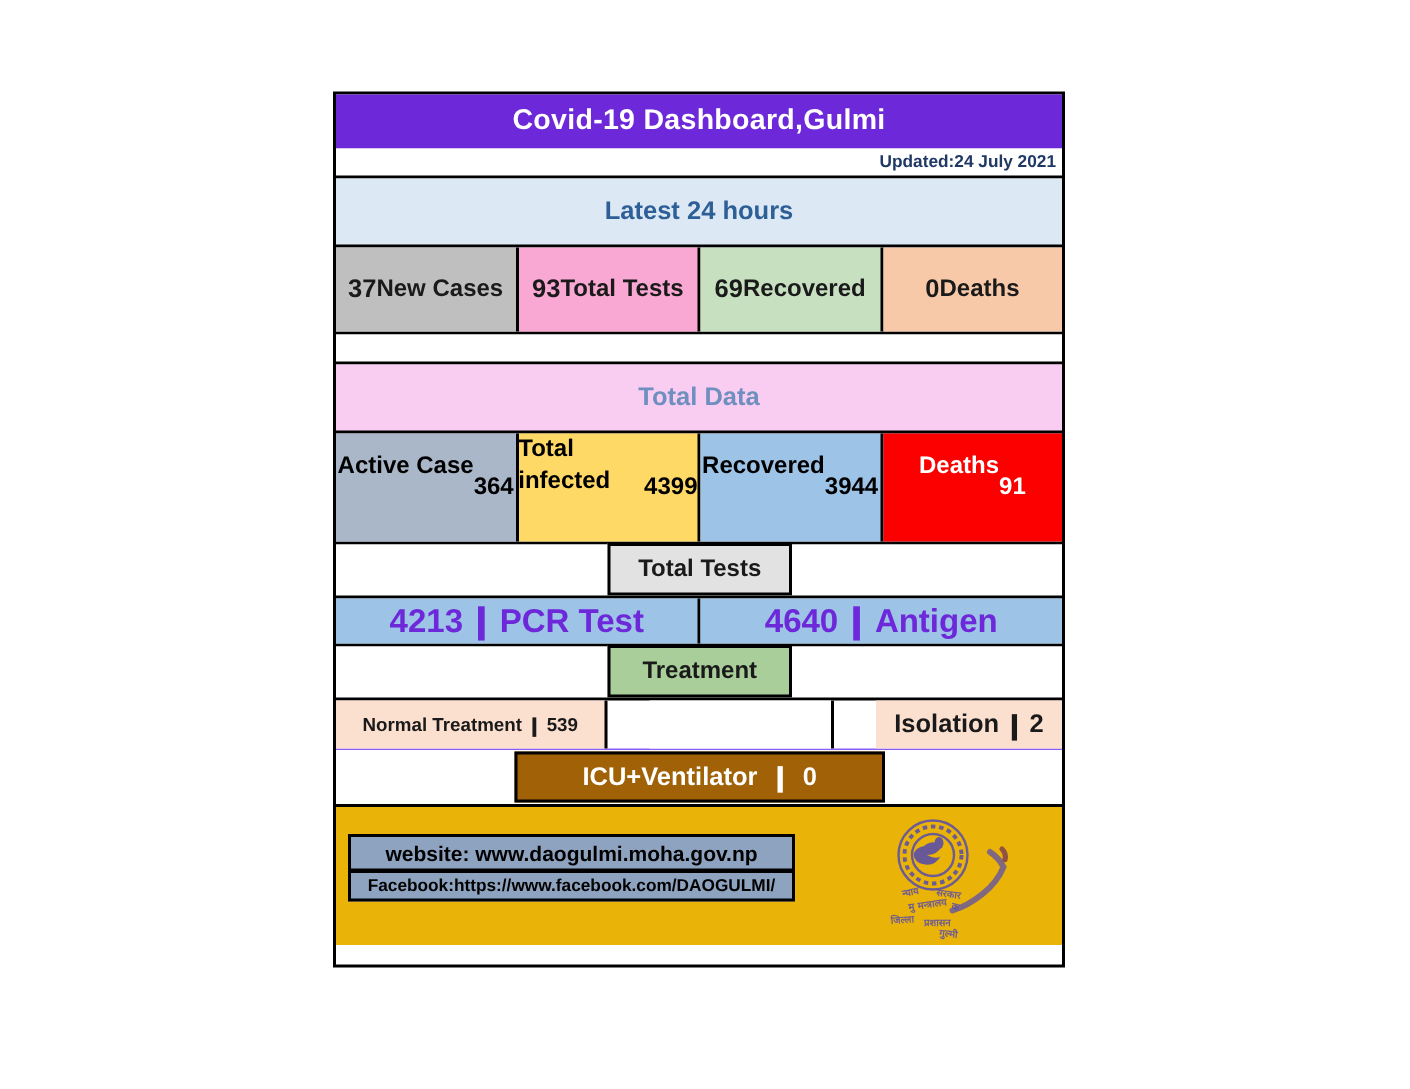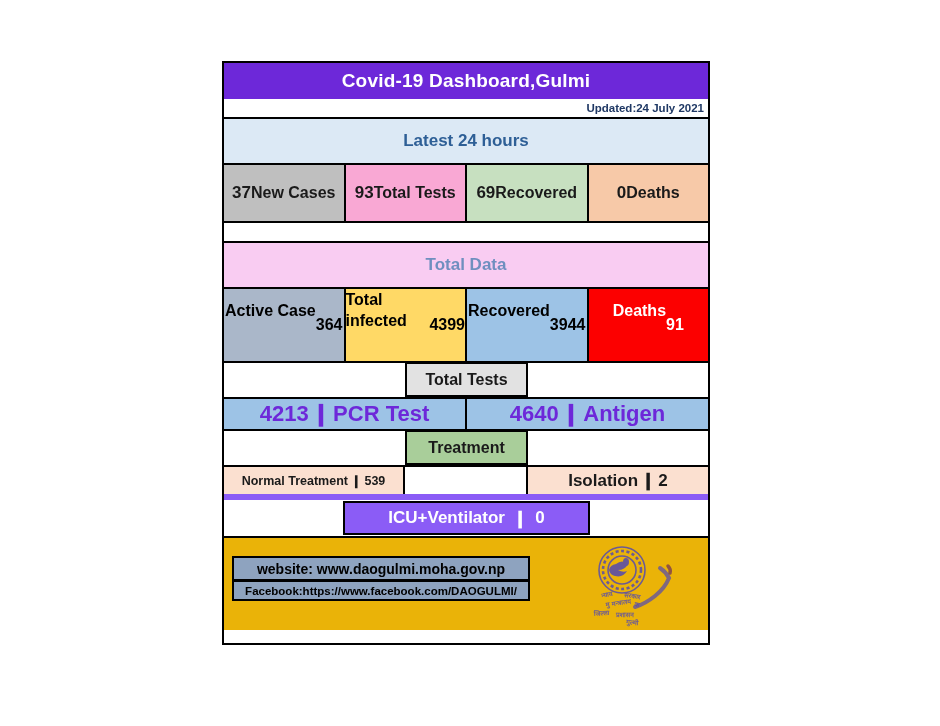--- a/index.html
+++ b/index.html
@@ -181,22 +181,23 @@
   .bar-sep {
     display: inline-block;
     font-weight: bold;
     padding: 0 3px;
   }
 
   
   .treat-row {
     height: 33px;
     display: flex;
-    border-bottom: 6px solid #8b5cf6;
-    box-sizing: border-box;
+    border-bottom: 1px solid #8b5cf6;
+    box-sizing: border-box;
+    gap: 28px;
   }
   .treat-left {
     width: 181px;
     background: #fbe0d0;
     border-right: 2px solid #000000;
     box-sizing: border-box;
     display: flex;
     align-items: center;
     justify-content: center;
     font-size: 12.5px;
@@ -228,21 +229,21 @@
     border-bottom: 2px solid #000000;
     box-sizing: border-box;
     position: relative;
   }
   .icu-box {
     position: absolute;
     left: 119px;
     top: 1px;
     width: 247px;
     height: 34px;
-    background: #8b5cf6;
+    background: #a16207;
     border: 2px solid #000000;
     box-sizing: border-box;
     display: flex;
     align-items: center;
     justify-content: center;
     color: #ffffff;
     font-size: 17px;
     font-weight: bold;
   }
 

